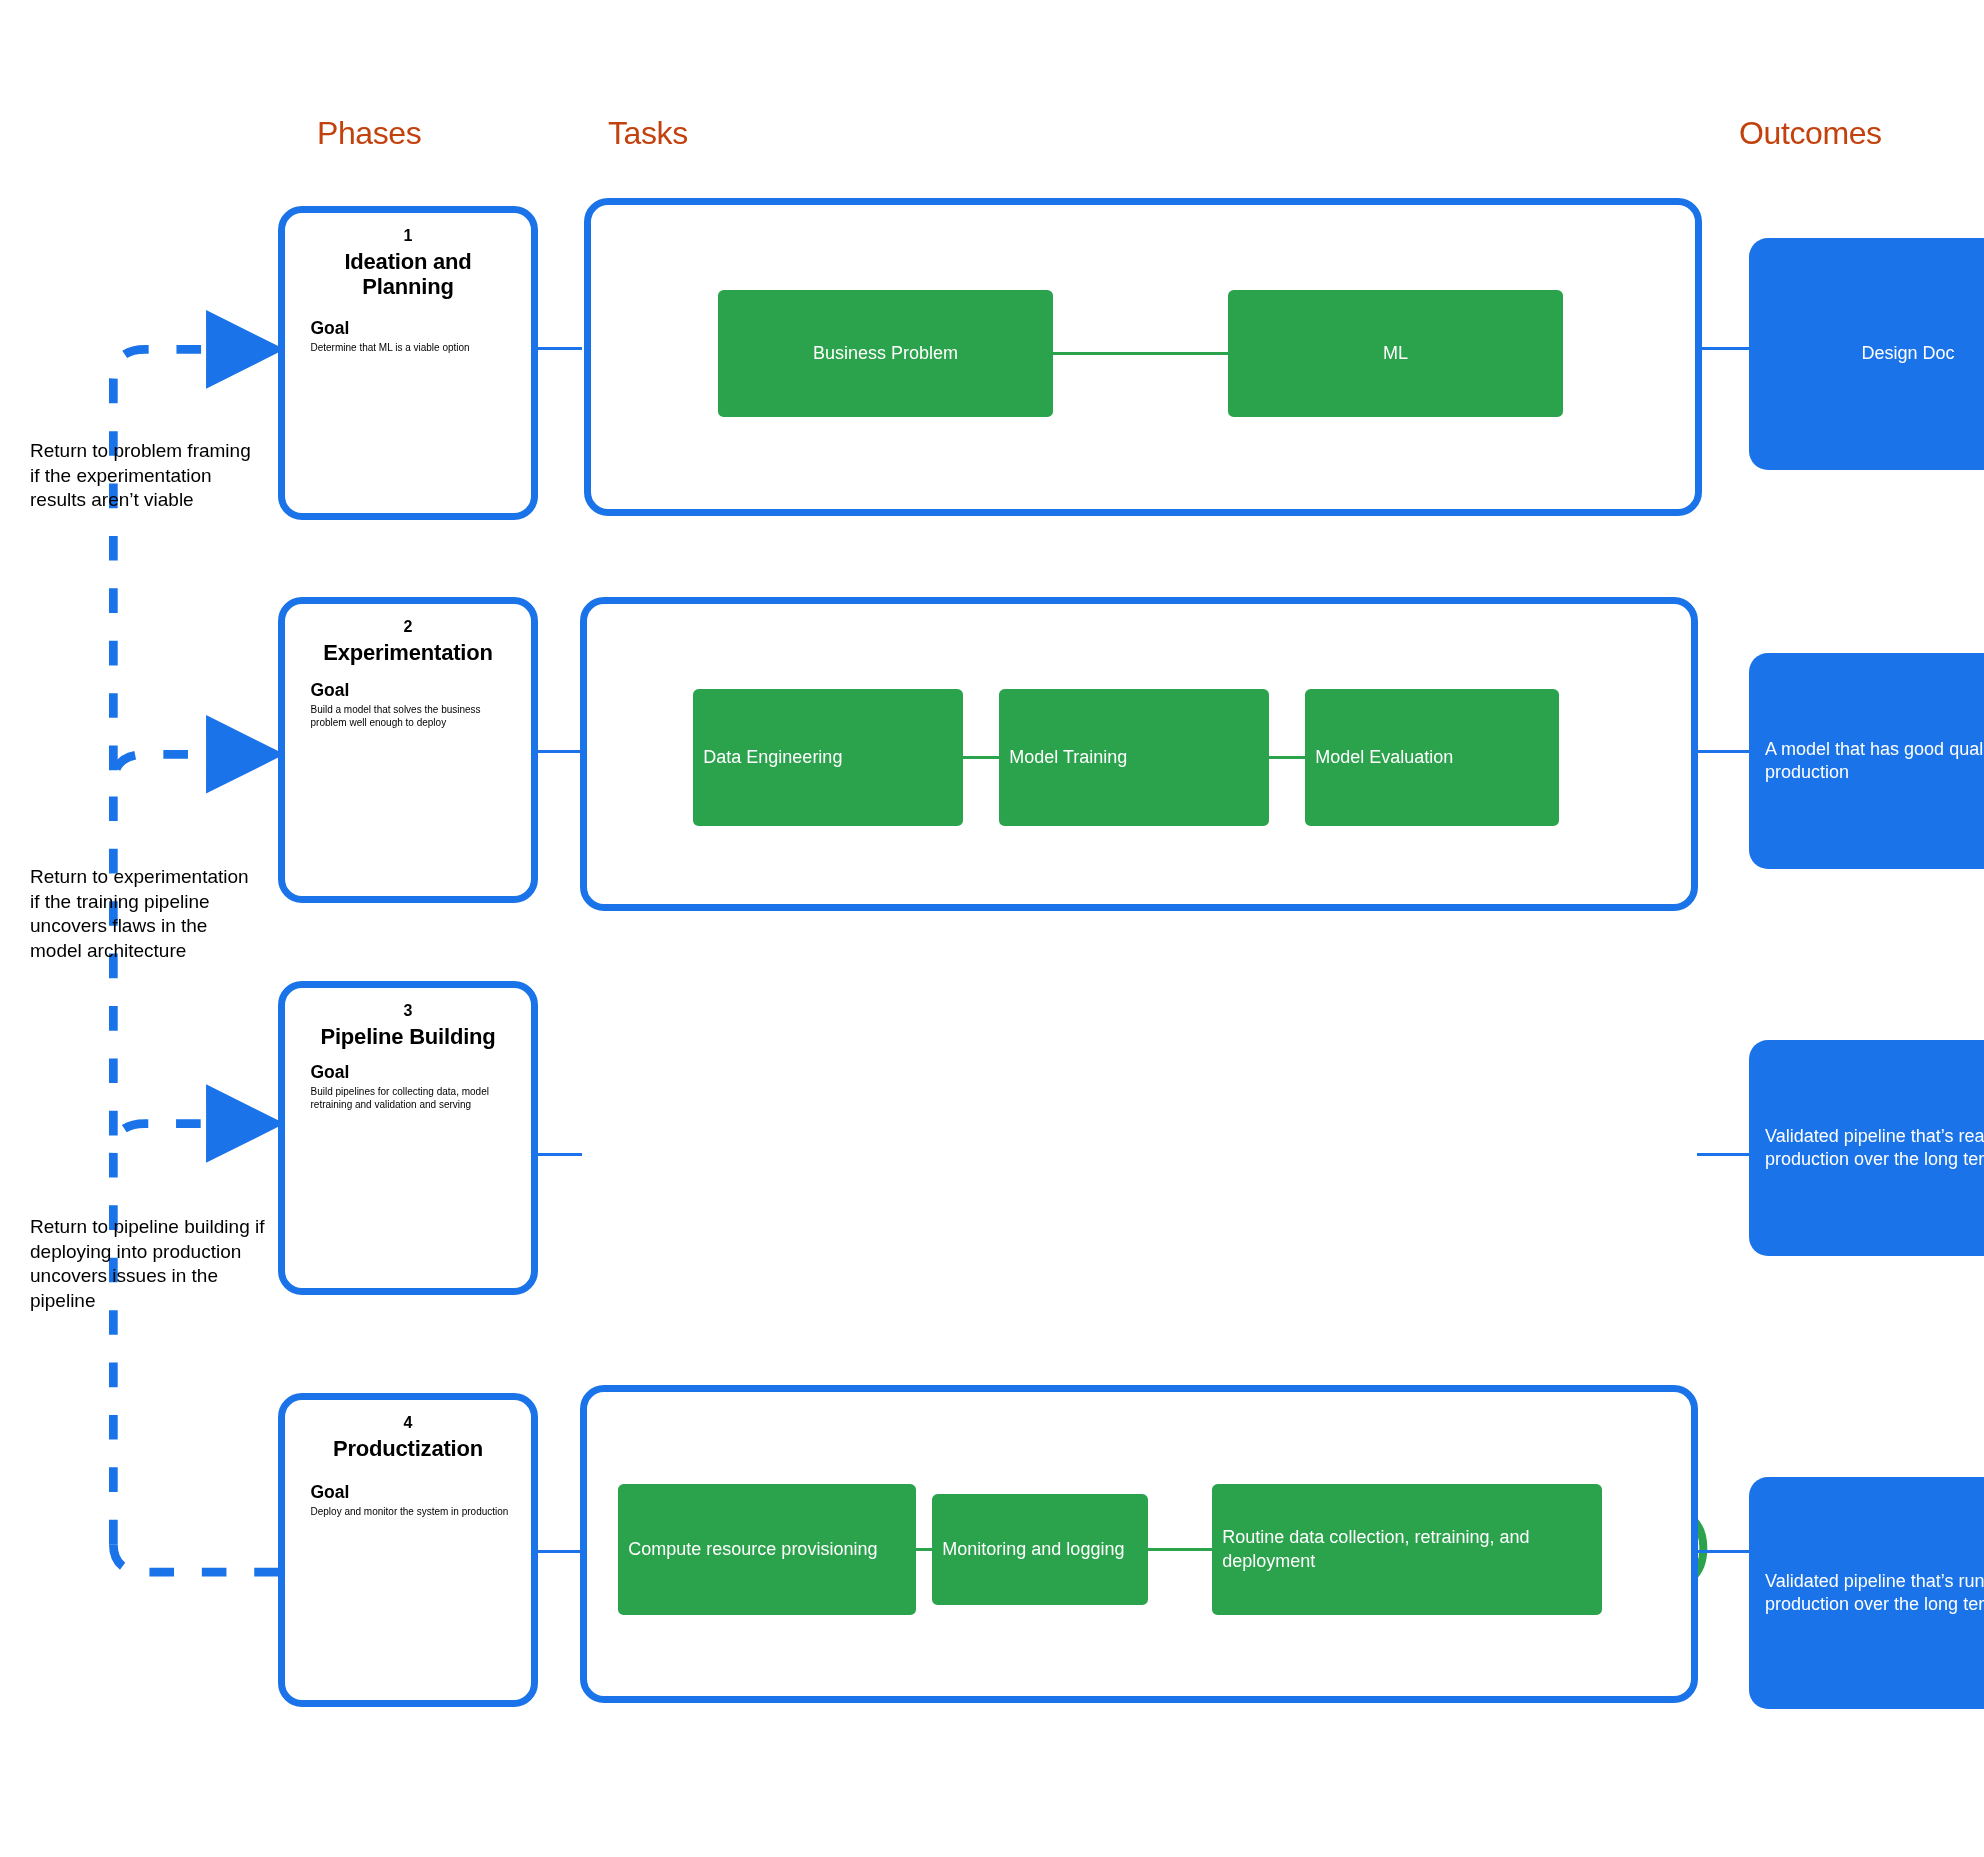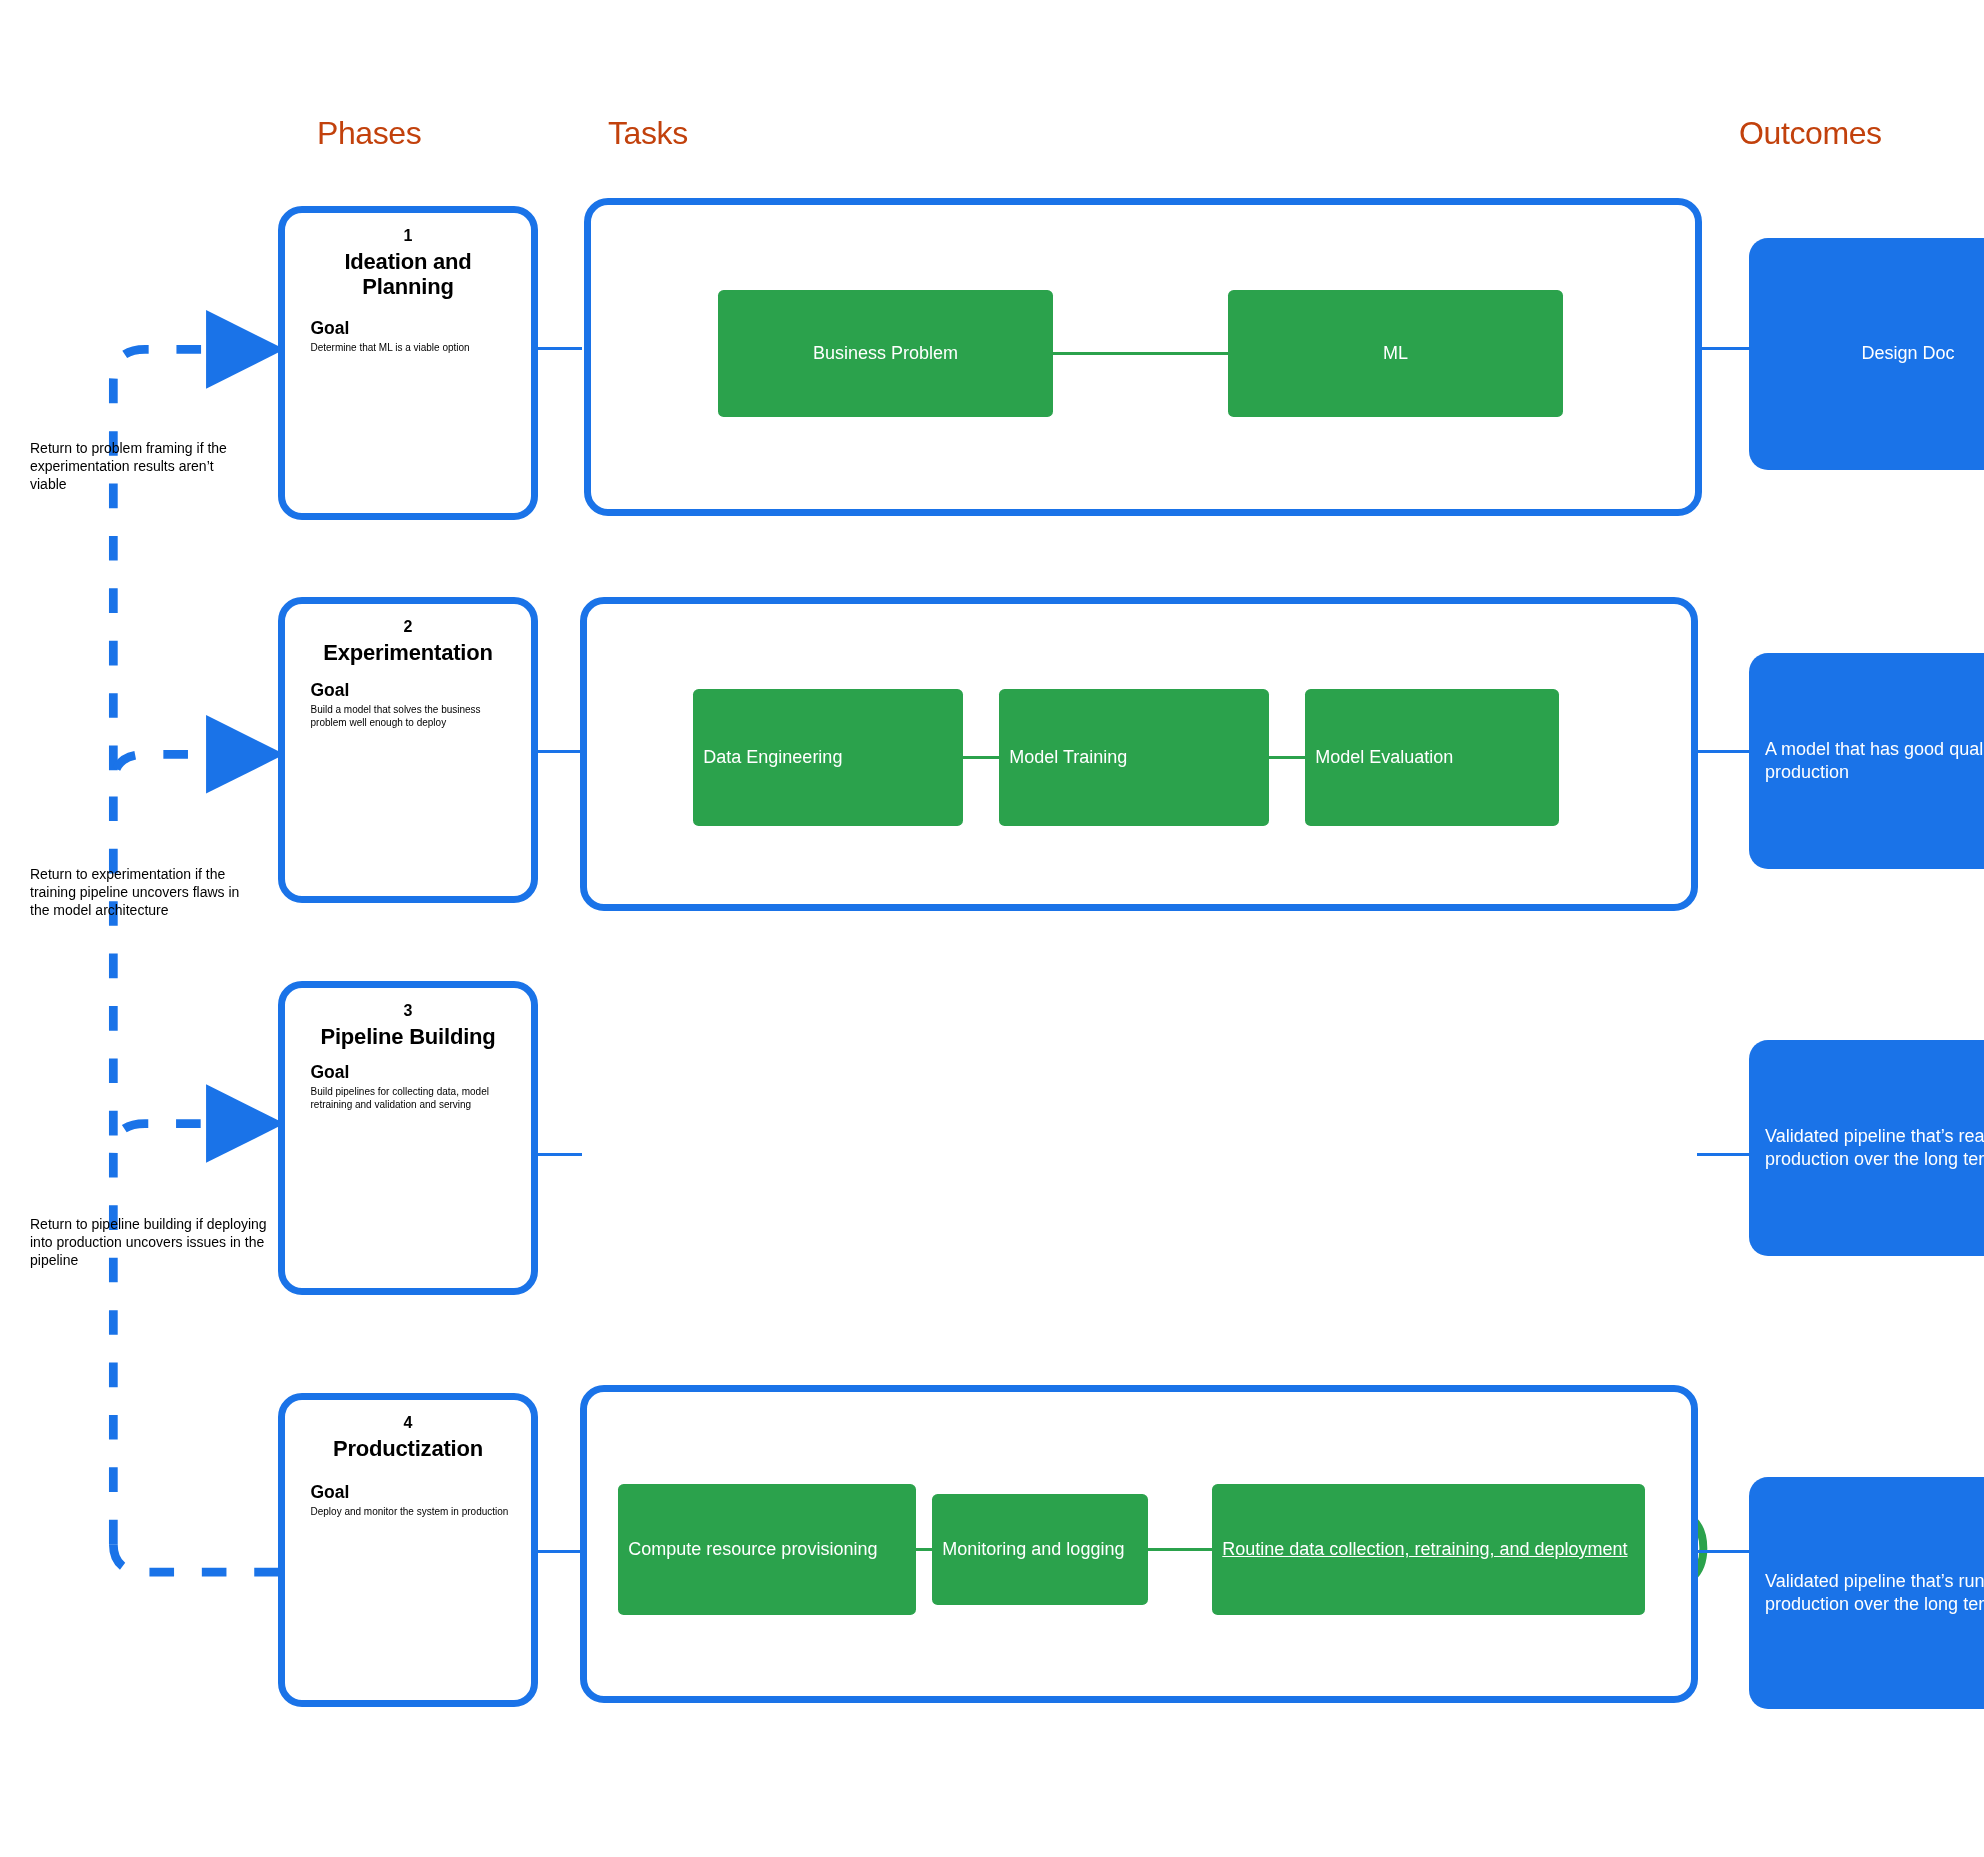--- a/index.html
+++ b/index.html
@@ -105,21 +105,21 @@
   .outcome-box.center{justify-content:center;text-align:center;}
   
   .hline{
     position:absolute;
     background:#1a73e8;
     height:2.8px;
   }
   
   .note{
     position:absolute;
-    font-size:14px;
+    font-size:19px;
     line-height:1.30;
     color:#000000;
   }
   
   svg.overlay{
     position:absolute;
     left:0; top:0;
     width:2253px;
     height:1858px;
     pointer-events:none;
@@ -235,21 +235,21 @@
       <div class="phase-goal-text" style="max-width:198px;">Deploy and monitor the system in production</div>
     </div>
   </div>
 
   <div class="tasks-panel" style="left:580px; top:1385px; width:1118px; height:318px;">
     <div class="task-row" style="left:31px; top:92px;">
       <div class="task-box" style="width:298px; height:131px;">Compute  resource provisioning</div>
       <div class="task-connector" style="width:16px;"></div>
       <div class="task-box" style="width:216px; height:111px;">Monitoring and logging</div>
       <div class="task-connector" style="width:64px;"></div>
-      <div class="task-box" style="width:433px; height:131px;text-decoration:underline;">Routine data collection, retraining, and deployment</div>
+      <div class="task-box" style="width:390px; height:131px;">Routine data collection, retraining, and deployment</div>
     </div>
   </div>
 
   <div class="outcome-box" style="left:1749px; top:1477px; width:318px; height:232px;">Validated pipeline that’s running in production over the long term</div>
 
   <div class="note" style="left:30px; top:439px; width:222px;">Return to problem framing if the experimentation results aren’t viable</div>
   <div class="note" style="left:30px; top:865px; width:228px;">Return to experimentation if the training pipeline uncovers flaws in the model architecture</div>
   <div class="note" style="left:30px; top:1215px; width:246px;">Return to pipeline building if deploying into production uncovers issues in the pipeline</div>
 
 </div>

